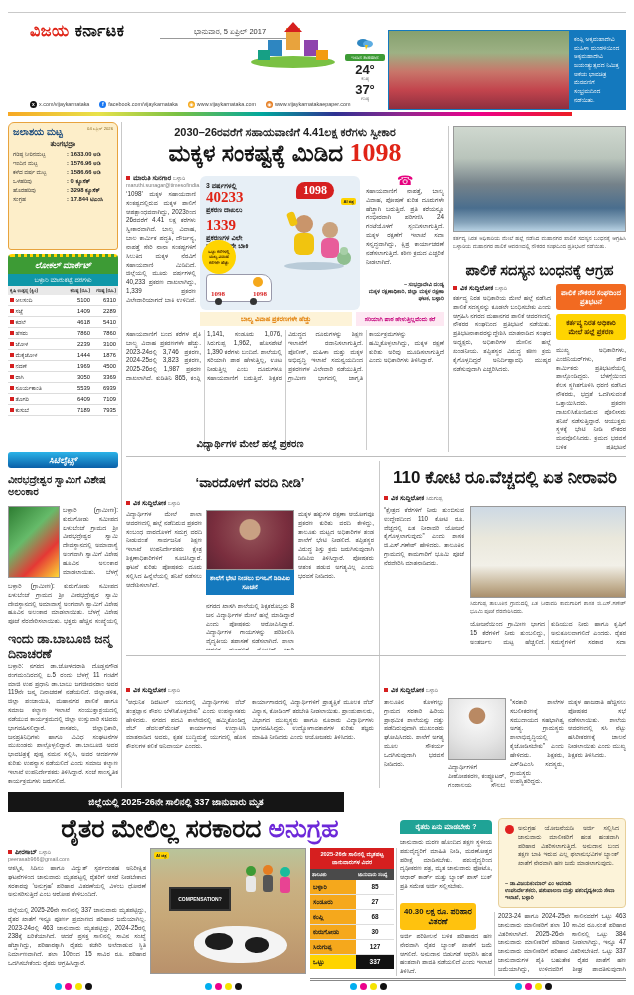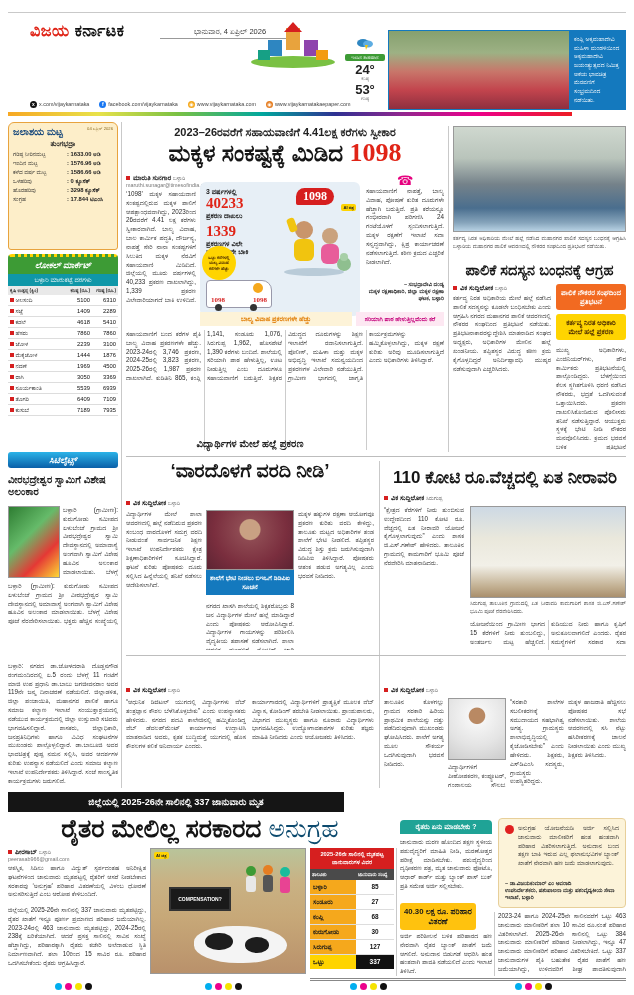--- a/index.html
+++ b/index.html
@@ -64,21 +64,21 @@
   .box-or { background:#f26a21; color:#fff; font-size:7px; font-weight:bold; text-align:center; border-radius:3px; padding:4px 3px; line-height:1.3; }
   .box-ye { background:#ffd400; color:#4a2a00; font-size:7px; font-weight:bold; text-align:center; border-radius:3px; padding:4px 3px; line-height:1.3; }
   .ph-protest { background:linear-gradient(180deg,#cfd8cf 0%,#b9c4bb 30%,#75828a 55%,#4a6e8e 78%,#86a4bb 92%,#b8d2e4 100%); border:1px solid #999; }
   .ph-woman { background:radial-gradient(circle at 50% 32%,#c9a183 17%,#8e4a52 19%,#7a2e3e 62%,#5d2433); border:1px solid #999; }
   .blue-cap { background:#1479be; color:#fff; font-size:6.4px; font-weight:bold; text-align:center; padding:4px 3px; line-height:1.35; }
   .ph-irrig { background:linear-gradient(180deg,#cdd9e4,#eae8dc 35%,#f2f0e8 65%,#c3b193 88%,#a98f6d); border:1px solid #999; }
   .ph-man { background:radial-gradient(circle at 50% 28%,#b98963 15%,#f5f5f5 17%,#e4e4e4 58%,#cccccc); border:1px solid #999; }
   .strip-bk { background:#151515; color:#fff; font-weight:bold; font-size:9.2px; text-align:center; line-height:20px; }
   .strip-rd { background:#d61f1f; color:#fff; font-weight:bold; font-size:8.2px; text-align:center; line-height:20px; }
   .bh-black { font-size:25px; font-weight:bold; color:#141414; }
-  .bh-blue { font-size:25px; font-weight:normal; color:#0c4a6e;margin-top:8px; }
+  .bh-blue { font-size:25px; font-weight:bold; color:#6d28d9;margin-top:8px; }
   .ph-cow { background:linear-gradient(180deg,#b9c49a 0%,#c9b284 26%,#c7a878 55%,#b9916b 100%); border:1px solid #999; }
   .cow-body { position:absolute; left:28%; bottom:8%; width:60%; height:30%; background:#f4f4f4; border-radius:45% 55% 50% 50%; }
   .cow-sp { position:absolute; background:#1d1d1d; border-radius:50%; }
   .sign { position:absolute; background:#1a1a1a; color:#fff; font-size:5px; font-weight:bold; text-align:center; line-height:20px; border:2px solid #333; }
   .tt-title { background:#d61f1f; color:#fff; font-size:5.8px; font-weight:bold; text-align:center; padding:3px 2px; line-height:1.3; }
   .tt-cols { display:flex; background:#4a4a4a; color:#fff; font-size:5px; font-weight:bold; }
   .tt-cols div { padding:2px; }
   .tt-row { display:flex; font-size:6.4px; border-bottom:1px solid #ddd; }
   .tt-row .n { width:46px; background:#f5a81c; color:#1a1a1a; padding:3px 3px; font-weight:bold; }
   .tt-row .v { flex:1; text-align:center; font-weight:bold; color:#111; padding:3px 0; background:#fff; }
@@ -96,21 +96,21 @@
 </head>
 <body>
 
 <div id="page">
 
   <div class="abs" style="left:8px;top:12px;width:618px;height:1px;background:#c9c9c9"></div>
 
   <div class="abs brand" style="left:30px;top:22px">
     <span style="color:#e02417">ವಿಜಯ</span><span style="color:#111"> ಕರ್ನಾಟಕ</span>
   </div>
-  <div class="abs dateline" style="left:160px;top:26px;width:140px">ಭಾನುವಾರ, 4 ಏಪ್ರಿಲ್ 2026</div>
+  <div class="abs dateline" style="left:160px;top:26px;width:140px">ಭಾನುವಾರ, 5 ಏಪ್ರಿಲ್ 2017</div>
 
   <div class="abs" style="left:248px;top:22px;width:90px;height:46px">
     <svg width="90" height="46" viewBox="0 0 90 46">
       <ellipse cx="45" cy="40" rx="42" ry="6" fill="#7ac143"></ellipse>
       <rect x="38" y="6" width="14" height="22" fill="#e8a33d"></rect>
       <polygon points="45,0 36,10 54,10" fill="#d61f1f"></polygon>
       <rect x="20" y="18" width="14" height="16" fill="#2e86c1"></rect>
       <rect x="56" y="18" width="14" height="16" fill="#8e44ad"></rect>
       <rect x="10" y="28" width="12" height="10" fill="#16a085"></rect>
       <rect x="68" y="28" width="12" height="10" fill="#f39c12"></rect>
@@ -122,21 +122,21 @@
     <div>
       <svg width="18" height="13" viewBox="0 0 18 13">
           <ellipse cx="7" cy="6" rx="6" ry="4" fill="#2e86c1"></ellipse>
           <ellipse cx="12" cy="7" rx="5" ry="3.5" fill="#5dade2"></ellipse>
           <polygon points="9,8 12,8 10,13" fill="#f1c40f"></polygon>
         </svg>
     </div>
     <div class="wx-pill">ಇಂದಿನ ತಾಪಮಾನ</div>
     <div class="wx-t" style="margin-top:2px">24°</div>
     <div class="wx-l">ಕನಿಷ್ಠ</div>
-    <div class="wx-t" style="margin-top:2px">53°</div>
+    <div class="wx-t" style="margin-top:2px">37°</div>
     <div class="wx-l">ಗರಿಷ್ಠ</div>
   </div>
 
   <div class="abs mh-photo" style="left:388px;top:30px;width:182px;height:80px"></div>
   <div class="abs mh-cap" style="left:570px;top:30px;width:56px;height:80px">ಕಂಪ್ಲಿ ಅಕ್ಕಮಹಾದೇವಿ ಮಹಿಳಾ ಮಂಡಳಿಯಿಂದ ಅಕ್ಕಮಹಾದೇವಿ ಜಯಂತ್ಯುತ್ಸವದ ನಿಮಿತ್ತ ಆಕೆಯ ಭಾವಚಿತ್ರ ಮೆರವಣಿಗೆ ಸಂಭ್ರಮದಿಂದ ನಡೆಯಿತು.</div>
 
   <div class="abs soc" style="left:30px;top:101px;width:350px" id="social-row">
       <span><i class="ic" style="background: rgb(17, 17, 17); font-style: normal;">x</i>x.com/vijaykarnataka</span>
       <span><i class="ic" style="background: rgb(24, 119, 242); font-style: normal;">f</i>facebook.com/vijaykarnataka</span>
       <span><i class="ic" style="background: rgb(245, 168, 28); font-style: normal;">◉</i>www.vijaykarnataka.com</span>
@@ -247,36 +247,37 @@
   </div>
 
   <div class="abs cl-banner" style="left:8px;top:452px;width:110px;height:16px">ಸಿಟಿಲೈಟ್ಸ್</div>
 
   <div class="abs sb-title" style="left:8px;top:474px;width:110px">ವೀರಭದ್ರೇಶ್ವರ ಸ್ವಾಮಿಗೆ ವಿಶೇಷ ಅಲಂಕಾರ</div>
 
   <div class="abs ph-deity" style="left:8px;top:506px;width:52px;height:72px"></div>
   <div class="abs bt" style="left:63px;top:506px;width:55px;height:72px;overflow:hidden">ಬಳ್ಳಾರಿ (ಗ್ರಾಮೀಣ): ಕುರುಗೋಡು ಸಮೀಪದ ಏಳುಬೆಂಚೆ ಗ್ರಾಮದ ಶ್ರೀ ವೀರಭದ್ರೇಶ್ವರ ಸ್ವಾಮಿ ದೇವಸ್ಥಾನದಲ್ಲಿ ಅಮಾವಾಸ್ಯೆ ಅಂಗವಾಗಿ ಸ್ವಾಮಿಗೆ ವಿಶೇಷ ಹೂವಿನ ಅಲಂಕಾರ ಮಾಡಲಾಯಿತು. ಬೆಳಗ್ಗೆ ವಿಶೇಷ ಪೂಜೆ ನೆರವೇರಿಸಲಾಯಿತು. ಭಕ್ತರು ಹೆಚ್ಚಿನ ಸಂಖ್ಯೆಯಲ್ಲಿ ಆಗಮಿಸಿ ದರ್ಶನ ಪಡೆದರು. ದೇವಸ್ಥಾನದ ಆವರಣದಲ್ಲಿ ಪ್ರಸಾದ ವಿತರಿಸಲಾಯಿತು. ಗ್ರಾಮದ ಮುಖಂಡರು, ಅರ್ಚಕರು ಹಾಗೂ ಭಕ್ತರು ಹೆಚ್ಚಿನ ಸಂಖ್ಯೆಯಲ್ಲಿ ಪಾಲ್ಗೊಂಡಿದ್ದರು. ಭಜನೆ, ಅನ್ನದಾಸೋಹ ಕಾರ್ಯಕ್ರಮಗಳು ನಡೆದವು.</div>
   <div class="abs bt" style="left:8px;top:582px;width:110px;height:46px;overflow:hidden">ಬಳ್ಳಾರಿ (ಗ್ರಾಮೀಣ): ಕುರುಗೋಡು ಸಮೀಪದ ಏಳುಬೆಂಚೆ ಗ್ರಾಮದ ಶ್ರೀ ವೀರಭದ್ರೇಶ್ವರ ಸ್ವಾಮಿ ದೇವಸ್ಥಾನದಲ್ಲಿ ಅಮಾವಾಸ್ಯೆ ಅಂಗವಾಗಿ ಸ್ವಾಮಿಗೆ ವಿಶೇಷ ಹೂವಿನ ಅಲಂಕಾರ ಮಾಡಲಾಯಿತು. ಬೆಳಗ್ಗೆ ವಿಶೇಷ ಪೂಜೆ ನೆರವೇರಿಸಲಾಯಿತು. ಭಕ್ತರು ಹೆಚ್ಚಿನ ಸಂಖ್ಯೆಯಲ್ಲಿ ಆಗಮಿಸಿ ದರ್ಶನ ಪಡೆದರು. ದೇವಸ್ಥಾನದ ಆವರಣದಲ್ಲಿ ಪ್ರಸಾದ ವಿತರಿಸಲಾಯಿತು. ಗ್ರಾಮದ ಮುಖಂಡರು, ಅರ್ಚಕರು ಹಾಗೂ ಭಕ್ತರು ಹೆಚ್ಚಿನ ಸಂಖ್ಯೆಯಲ್ಲಿ ಪಾಲ್ಗೊಂಡಿದ್ದರು. ಭಜನೆ, ಅನ್ನದಾಸೋಹ ಕಾರ್ಯಕ್ರಮಗಳು ನಡೆದವು.</div>
 
+  <div class="abs sb-title" style="left:8px;top:632px;width:110px;font-size:12.5px">ಇಂದು ಡಾ.ಬಾಬೂಜಿ ಜನ್ಮ ದಿನಾಚರಣೆ</div>
   <div class="abs bt" style="left:8px;top:662px;width:110px;height:124px;overflow:hidden">ಬಳ್ಳಾರಿ: ನಗರದ ಡಾ.ಜೋಳದರಾಶಿ ದೊಡ್ಡನಗೌಡ ರಂಗಮಂದಿರದಲ್ಲಿ ಏ.5 ರಂದು ಬೆಳಗ್ಗೆ 11 ಗಂಟೆಗೆ ಮಾಜಿ ಉಪ ಪ್ರಧಾನಿ ಡಾ.ಬಾಬು ಜಗಜೀವನರಾಂ ಅವರ 119ನೇ ಜನ್ಮ ದಿನಾಚರಣೆ ನಡೆಯಲಿದೆ. ಜಿಲ್ಲಾಡಳಿತ, ಜಿಲ್ಲಾ ಪಂಚಾಯಿತಿ, ಮಹಾನಗರ ಪಾಲಿಕೆ ಹಾಗೂ ಸಮಾಜ ಕಲ್ಯಾಣ ಇಲಾಖೆ ಸಂಯುಕ್ತಾಶ್ರಯದಲ್ಲಿ ನಡೆಯುವ ಕಾರ್ಯಕ್ರಮದಲ್ಲಿ ಜಿಲ್ಲಾ ಉಸ್ತುವಾರಿ ಸಚಿವರು ಭಾಗವಹಿಸಲಿದ್ದಾರೆ. ಶಾಸಕರು, ಜಿಲ್ಲಾಧಿಕಾರಿ, ಜನಪ್ರತಿನಿಧಿಗಳು ಹಾಗೂ ವಿವಿಧ ಸಂಘಟನೆಗಳ ಮುಖಂಡರು ಪಾಲ್ಗೊಳ್ಳಲಿದ್ದಾರೆ. ಡಾ.ಬಾಬೂಜಿ ಅವರ ಭಾವಚಿತ್ರಕ್ಕೆ ಪುಷ್ಪ ನಮನ ಸಲ್ಲಿಸಿ, ಅವರ ಆದರ್ಶಗಳ ಕುರಿತು ಉಪನ್ಯಾಸ ನಡೆಯಲಿದೆ ಎಂದು ಸಮಾಜ ಕಲ್ಯಾಣ ಇಲಾಖೆ ಉಪನಿರ್ದೇಶಕರು ತಿಳಿಸಿದ್ದಾರೆ. ಸಂಜೆ ಸಾಂಸ್ಕೃತಿಕ ಕಾರ್ಯಕ್ರಮಗಳು ಜರುಗಲಿವೆ.</div>
 
   <div class="abs vr" style="left:121px;top:122px;height:666px"></div>
 
-  <div class="abs kick" style="left:126px;top:126px;width:318px;font-size:11px">2023–26ರವರೆಗೆ ಸಹಾಯವಾಣಿಗೆ 4.41ಲಕ್ಷ ಕರೆಗಳು ಸ್ವೀಕಾರ</div>
+  <div class="abs kick" style="left:126px;top:126px;width:318px;font-size:11px">2030–26ರವರೆಗೆ ಸಹಾಯವಾಣಿಗೆ 4.41ಲಕ್ಷ ಕರೆಗಳು ಸ್ವೀಕಾರ</div>
   <div class="abs hl" style="left:126px;top:138px;width:318px;font-size:23px">
     <span>ಮಕ್ಕಳ ಸಂಕಷ್ಟಕ್ಕೆ ಮಿಡಿದ </span><span style="color:#e02417;font-family:'Liberation Serif',serif;font-size:26px">1098</span>
   </div>
 
   <div class="abs" style="left:126px;top:174px;width:70px">
     <div class="byl"><span class="sq"></span><span>ಮಾರುತಿ ಸುನಗಾರ</span> <span class="pl">ಬಳ್ಳಾರಿ</span></div>
     <div class="em">maruthi.sunagar@timesofindia.com</div>
     <div class="bt" style="margin-top:2px;height:116px;overflow:hidden">‘1098’ ಮಕ್ಕಳ ಸಹಾಯವಾಣಿ ಸಂಕಷ್ಟದಲ್ಲಿರುವ ಮಕ್ಕಳ ಪಾಲಿಗೆ ಆಪತ್ಬಾಂಧವವಾಗಿದ್ದು, 2023ರಿಂದ 26ರವರೆಗೆ 4.41 ಲಕ್ಷ ಕರೆಗಳು ಸ್ವೀಕಾರವಾಗಿವೆ. ಬಾಲ್ಯ ವಿವಾಹ, ಬಾಲ ಕಾರ್ಮಿಕ ಪದ್ಧತಿ, ದೌರ್ಜನ್ಯ, ನಾಪತ್ತೆ ಸೇರಿ ನಾನಾ ಸಂಕಷ್ಟಗಳಿಗೆ ಸಿಲುಕಿದ ಮಕ್ಕಳ ನೆರವಿಗೆ ಸಹಾಯವಾಣಿ ಮಿಡಿದಿದೆ. ಜಿಲ್ಲೆಯಲ್ಲಿ ಮೂರು ವರ್ಷಗಳಲ್ಲಿ 40,233 ಪ್ರಕರಣ ದಾಖಲಾಗಿದ್ದು, 1,339 ಪ್ರಕರಣ ವಿಲೇವಾರಿಯಾಗದೆ ಬಾಕಿ ಉಳಿದಿವೆ. ಮಕ್ಕಳ ರಕ್ಷಣಾ ಘಟಕ ಪ್ರತಿ ಕರೆಗೂ ಸ್ಪಂದಿಸುತ್ತಿದೆ.</div>
   </div>
 
-  <div class="abs info" style="left:200px;top:182px;width:160px;height:134px">
+  <div class="abs info" style="left:200px;top:176px;width:160px;height:134px">
     <div class="abs" style="left:6px;top:6px;width:62px">
       <div class="st-lab">3 ವರ್ಷಗಳಲ್ಲಿ</div>
       <div class="st-num">40233</div>
       <div class="st-lab">ಪ್ರಕರಣ ದಾಖಲು</div>
       <div class="st-num" style="margin-top:4px">1339</div>
       <div class="st-lab">ಪ್ರಕರಣಗಳ ವಿಲೇ ವಾರಿಯಾಗದೇ ಬಾಕಿ</div>
     </div>
     <div class="abs bubble" style="right:26px;top:6px">1098</div>
     <div class="abs ai-tag" style="right:4px;top:22px">AI ಚಿತ್ರ</div>
     <div class="abs" style="right:8px;top:34px">
@@ -320,21 +321,21 @@
   <div class="abs hl" style="left:453px;top:262px;width:173px;font-size:14.5px">ಪಾಲಿಕೆ ಸದಸ್ಯನ ಬಂಧನಕ್ಕೆ ಆಗ್ರಹ</div>
   <div class="abs byl" style="left:453px;top:284px"><span class="sq"></span><span>ವಿಕ ಸುದ್ದಿಲೋಕ</span> <span class="pl">ಬಳ್ಳಾರಿ</span></div>
   <div class="abs box-or" style="left:556px;top:284px;width:70px">ಪಾಲಿಕೆ ನೌಕರರ ಸಂಘದಿಂದ ಪ್ರತಿಭಟನೆ</div>
   <div class="abs box-ye" style="left:556px;top:314px;width:70px">ಕರ್ತವ್ಯ ನಿರತ ಅಧಿಕಾರಿ ಮೇಲೆ ಹಲ್ಲೆ ಪ್ರಕರಣ</div>
   <div class="abs bt" style="left:453px;top:294px;width:98px;height:156px;overflow:hidden">ಕರ್ತವ್ಯ ನಿರತ ಅಧಿಕಾರಿಯ ಮೇಲೆ ಹಲ್ಲೆ ನಡೆಸಿದ ಪಾಲಿಕೆ ಸದಸ್ಯನನ್ನು ಕೂಡಲೇ ಬಂಧಿಸಬೇಕು ಎಂದು ಆಗ್ರಹಿಸಿ ನಗರದ ಮಹಾನಗರ ಪಾಲಿಕೆ ಆವರಣದಲ್ಲಿ ನೌಕರರ ಸಂಘದಿಂದ ಪ್ರತಿಭಟನೆ ನಡೆಯಿತು. ಪ್ರತಿಭಟನಾಕಾರರನ್ನುದ್ದೇಶಿಸಿ ಮಾತನಾಡಿದ ಸಂಘದ ಅಧ್ಯಕ್ಷರು, ಅಧಿಕಾರಿಗಳ ಮೇಲಿನ ಹಲ್ಲೆ ಖಂಡನೀಯ. ತಪ್ಪಿತಸ್ಥರ ವಿರುದ್ಧ ಕಠಿಣ ಕ್ರಮ ಕೈಗೊಳ್ಳದಿದ್ದರೆ ಅನಿರ್ದಿಷ್ಟಾವಧಿ ಮುಷ್ಕರ ನಡೆಸುವುದಾಗಿ ಎಚ್ಚರಿಸಿದರು.</div>
   <div class="abs bt" style="left:556px;top:346px;width:70px;height:104px;overflow:hidden">ಮುಖ್ಯ ಅಧಿಕಾರಿಗಳು, ಎಂಜಿನಿಯರ್‌ಗಳು, ಪೌರ ಕಾರ್ಮಿಕರು ಪ್ರತಿಭಟನೆಯಲ್ಲಿ ಪಾಲ್ಗೊಂಡಿದ್ದರು. ಬೆಳಗ್ಗೆಯಿಂದ ಕೆಲಸ ಸ್ಥಗಿತಗೊಳಿಸಿ ಧರಣಿ ನಡೆಸಿದ ನೌಕರರು, ಭದ್ರತೆ ಒದಗಿಸುವಂತೆ ಒತ್ತಾಯಿಸಿದರು. ಪ್ರಕರಣ ದಾಖಲಿಸಿಕೊಂಡಿರುವ ಪೊಲೀಸರು ತನಿಖೆ ನಡೆಸುತ್ತಿದ್ದಾರೆ. ಆಯುಕ್ತರು ಸ್ಥಳಕ್ಕೆ ಭೇಟಿ ನೀಡಿ ನೌಕರರ ಮನವೊಲಿಸಿದರು. ಕ್ರಮದ ಭರವಸೆ ಬಳಿಕ ಪ್ರತಿಭಟನೆ ಹಿಂಪಡೆಯಲಾಯಿತು ಎಂದು ಸಂಘದ ಪದಾಧಿಕಾರಿಗಳು ತಿಳಿಸಿದರು.</div>
 
   <div class="abs hr" style="left:126px;top:456px;width:500px"></div>
 
   <div class="abs kick" style="left:126px;top:438px;width:248px;font-size:10px">ವಿದ್ಯಾರ್ಥಿಗಳ ಮೇಲೆ ಹಲ್ಲೆ ಪ್ರಕರಣ</div>
-  <div class="abs hl" style="left:126px;top:460px;width:248px;font-size:19px">‘ವಾರದೊಳಗೆ ವರದಿ ನೀಡಿ’</div>
+  <div class="abs hl" style="left:126px;top:475px;width:248px;font-size:13px">‘ವಾರದೊಳಗೆ ವರದಿ ನೀಡಿ’</div>
   <div class="abs byl" style="left:126px;top:499px"><span class="sq"></span><span>ವಿಕ ಸುದ್ದಿಲೋಕ</span> <span class="pl">ಬಳ್ಳಾರಿ</span></div>
   <div class="abs bt" style="left:126px;top:510px;width:76px;height:140px;overflow:hidden">ವಿದ್ಯಾರ್ಥಿಗಳ ಮೇಲೆ ಶಾಲಾ ಆವರಣದಲ್ಲಿ ಹಲ್ಲೆ ನಡೆದಿರುವ ಪ್ರಕರಣ ಸಂಬಂಧ ವಾರದೊಳಗೆ ಸಮಗ್ರ ವರದಿ ನೀಡುವಂತೆ ಸಾರ್ವಜನಿಕ ಶಿಕ್ಷಣ ಇಲಾಖೆ ಉಪನಿರ್ದೇಶಕರು ಕ್ಷೇತ್ರ ಶಿಕ್ಷಣಾಧಿಕಾರಿಗಳಿಗೆ ಸೂಚಿಸಿದ್ದಾರೆ. ಘಟನೆ ಕುರಿತು ಪೋಷಕರು ದೂರು ಸಲ್ಲಿಸಿದ ಹಿನ್ನೆಲೆಯಲ್ಲಿ ತನಿಖೆ ನಡೆಸಲು ಆದೇಶಿಸಲಾಗಿದೆ.</div>
   <div class="abs ph-woman" style="left:206px;top:510px;width:88px;height:60px"></div>
   <div class="abs blue-cap" style="left:206px;top:570px;width:88px">ಶಾಲೆಗೆ ಭೇಟಿ ನೀಡಲು ಬಿಇಒಗೆ ಡಿಡಿಪಿಐ ಸೂಚನೆ</div>
   <div class="abs bt" style="left:206px;top:602px;width:88px;height:48px;overflow:hidden">ನಗರದ ಖಾಸಗಿ ಶಾಲೆಯಲ್ಲಿ ಶಿಕ್ಷಕರೊಬ್ಬರು 8 ಜನ ವಿದ್ಯಾರ್ಥಿಗಳ ಮೇಲೆ ಹಲ್ಲೆ ಮಾಡಿದ್ದಾರೆ ಎಂದು ಪೋಷಕರು ಆರೋಪಿಸಿದ್ದಾರೆ. ವಿದ್ಯಾರ್ಥಿಗಳ ಗಾಯಗಳನ್ನು ಪರಿಶೀಲಿಸಿ ವೈದ್ಯಕೀಯ ತಪಾಸಣೆ ನಡೆಸಲಾಗಿದೆ. ಶಾಲಾ ಆಡಳಿತ ಮಂಡಳಿಗೆ ನೋಟಿಸ್ ಜಾರಿ ಮಾಡಲಾಗಿದ್ದು, ಮಕ್ಕಳ ಸುರಕ್ಷತೆಗೆ ಕ್ರಮ ಕೈಗೊಳ್ಳುವಂತೆ ತಾಕೀತು ಮಾಡಲಾಗಿದೆ.</div>
   <div class="abs bt" style="left:298px;top:510px;width:76px;height:140px;overflow:hidden">ಮಕ್ಕಳ ಹಕ್ಕುಗಳ ರಕ್ಷಣಾ ಆಯೋಗವೂ ಪ್ರಕರಣ ಕುರಿತು ವರದಿ ಕೇಳಿದ್ದು, ತಾಲೂಕು ಮಟ್ಟದ ಅಧಿಕಾರಿಗಳ ತಂಡ ಶಾಲೆಗೆ ಭೇಟಿ ನೀಡಲಿದೆ. ತಪ್ಪಿತಸ್ಥರ ವಿರುದ್ಧ ಶಿಸ್ತು ಕ್ರಮ ಜರುಗಿಸುವುದಾಗಿ ಡಿಡಿಪಿಐ ತಿಳಿಸಿದ್ದಾರೆ. ಪೋಷಕರು ಆತಂಕ ಪಡುವ ಅಗತ್ಯವಿಲ್ಲ ಎಂದು ಭರವಸೆ ನೀಡಿದರು.</div>
 
   <div class="abs vr" style="left:379px;top:461px;height:327px"></div>
 
   <div class="abs hl" style="left:384px;top:468px;width:242px;font-size:17px">110 ಕೋಟಿ ರೂ.ವೆಚ್ಚದಲ್ಲಿ ಏತ ನೀರಾವರಿ</div>

